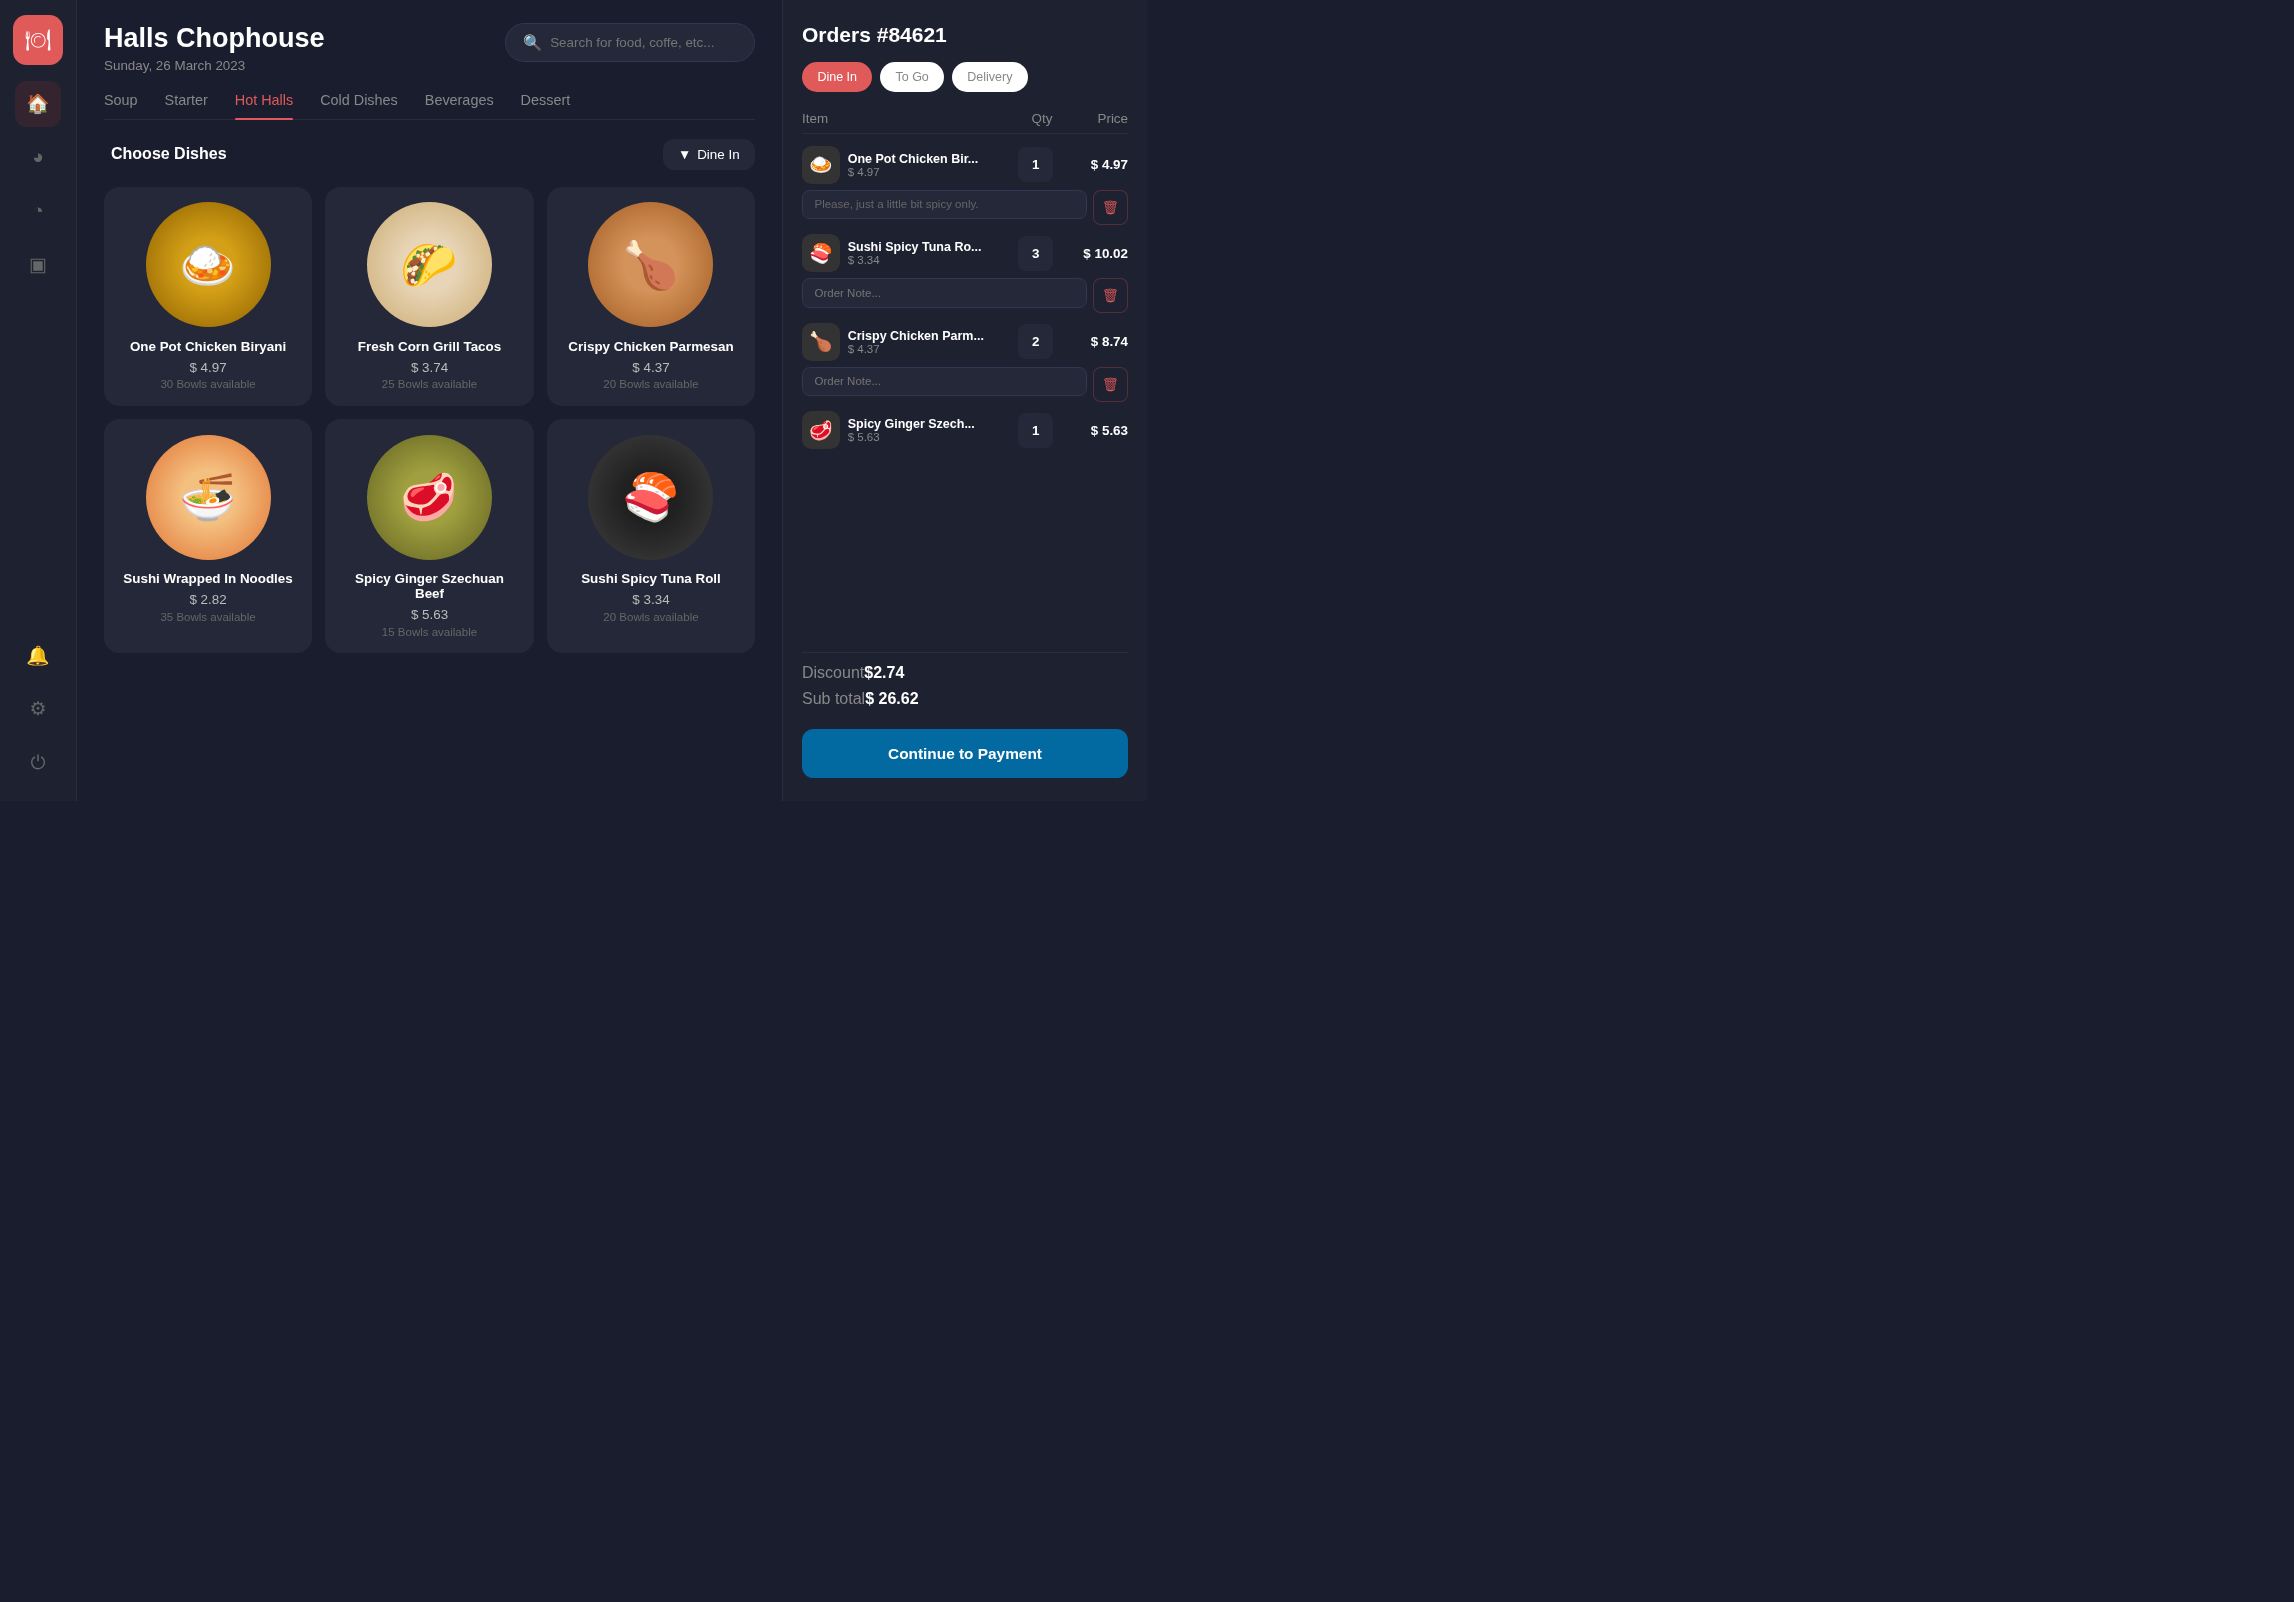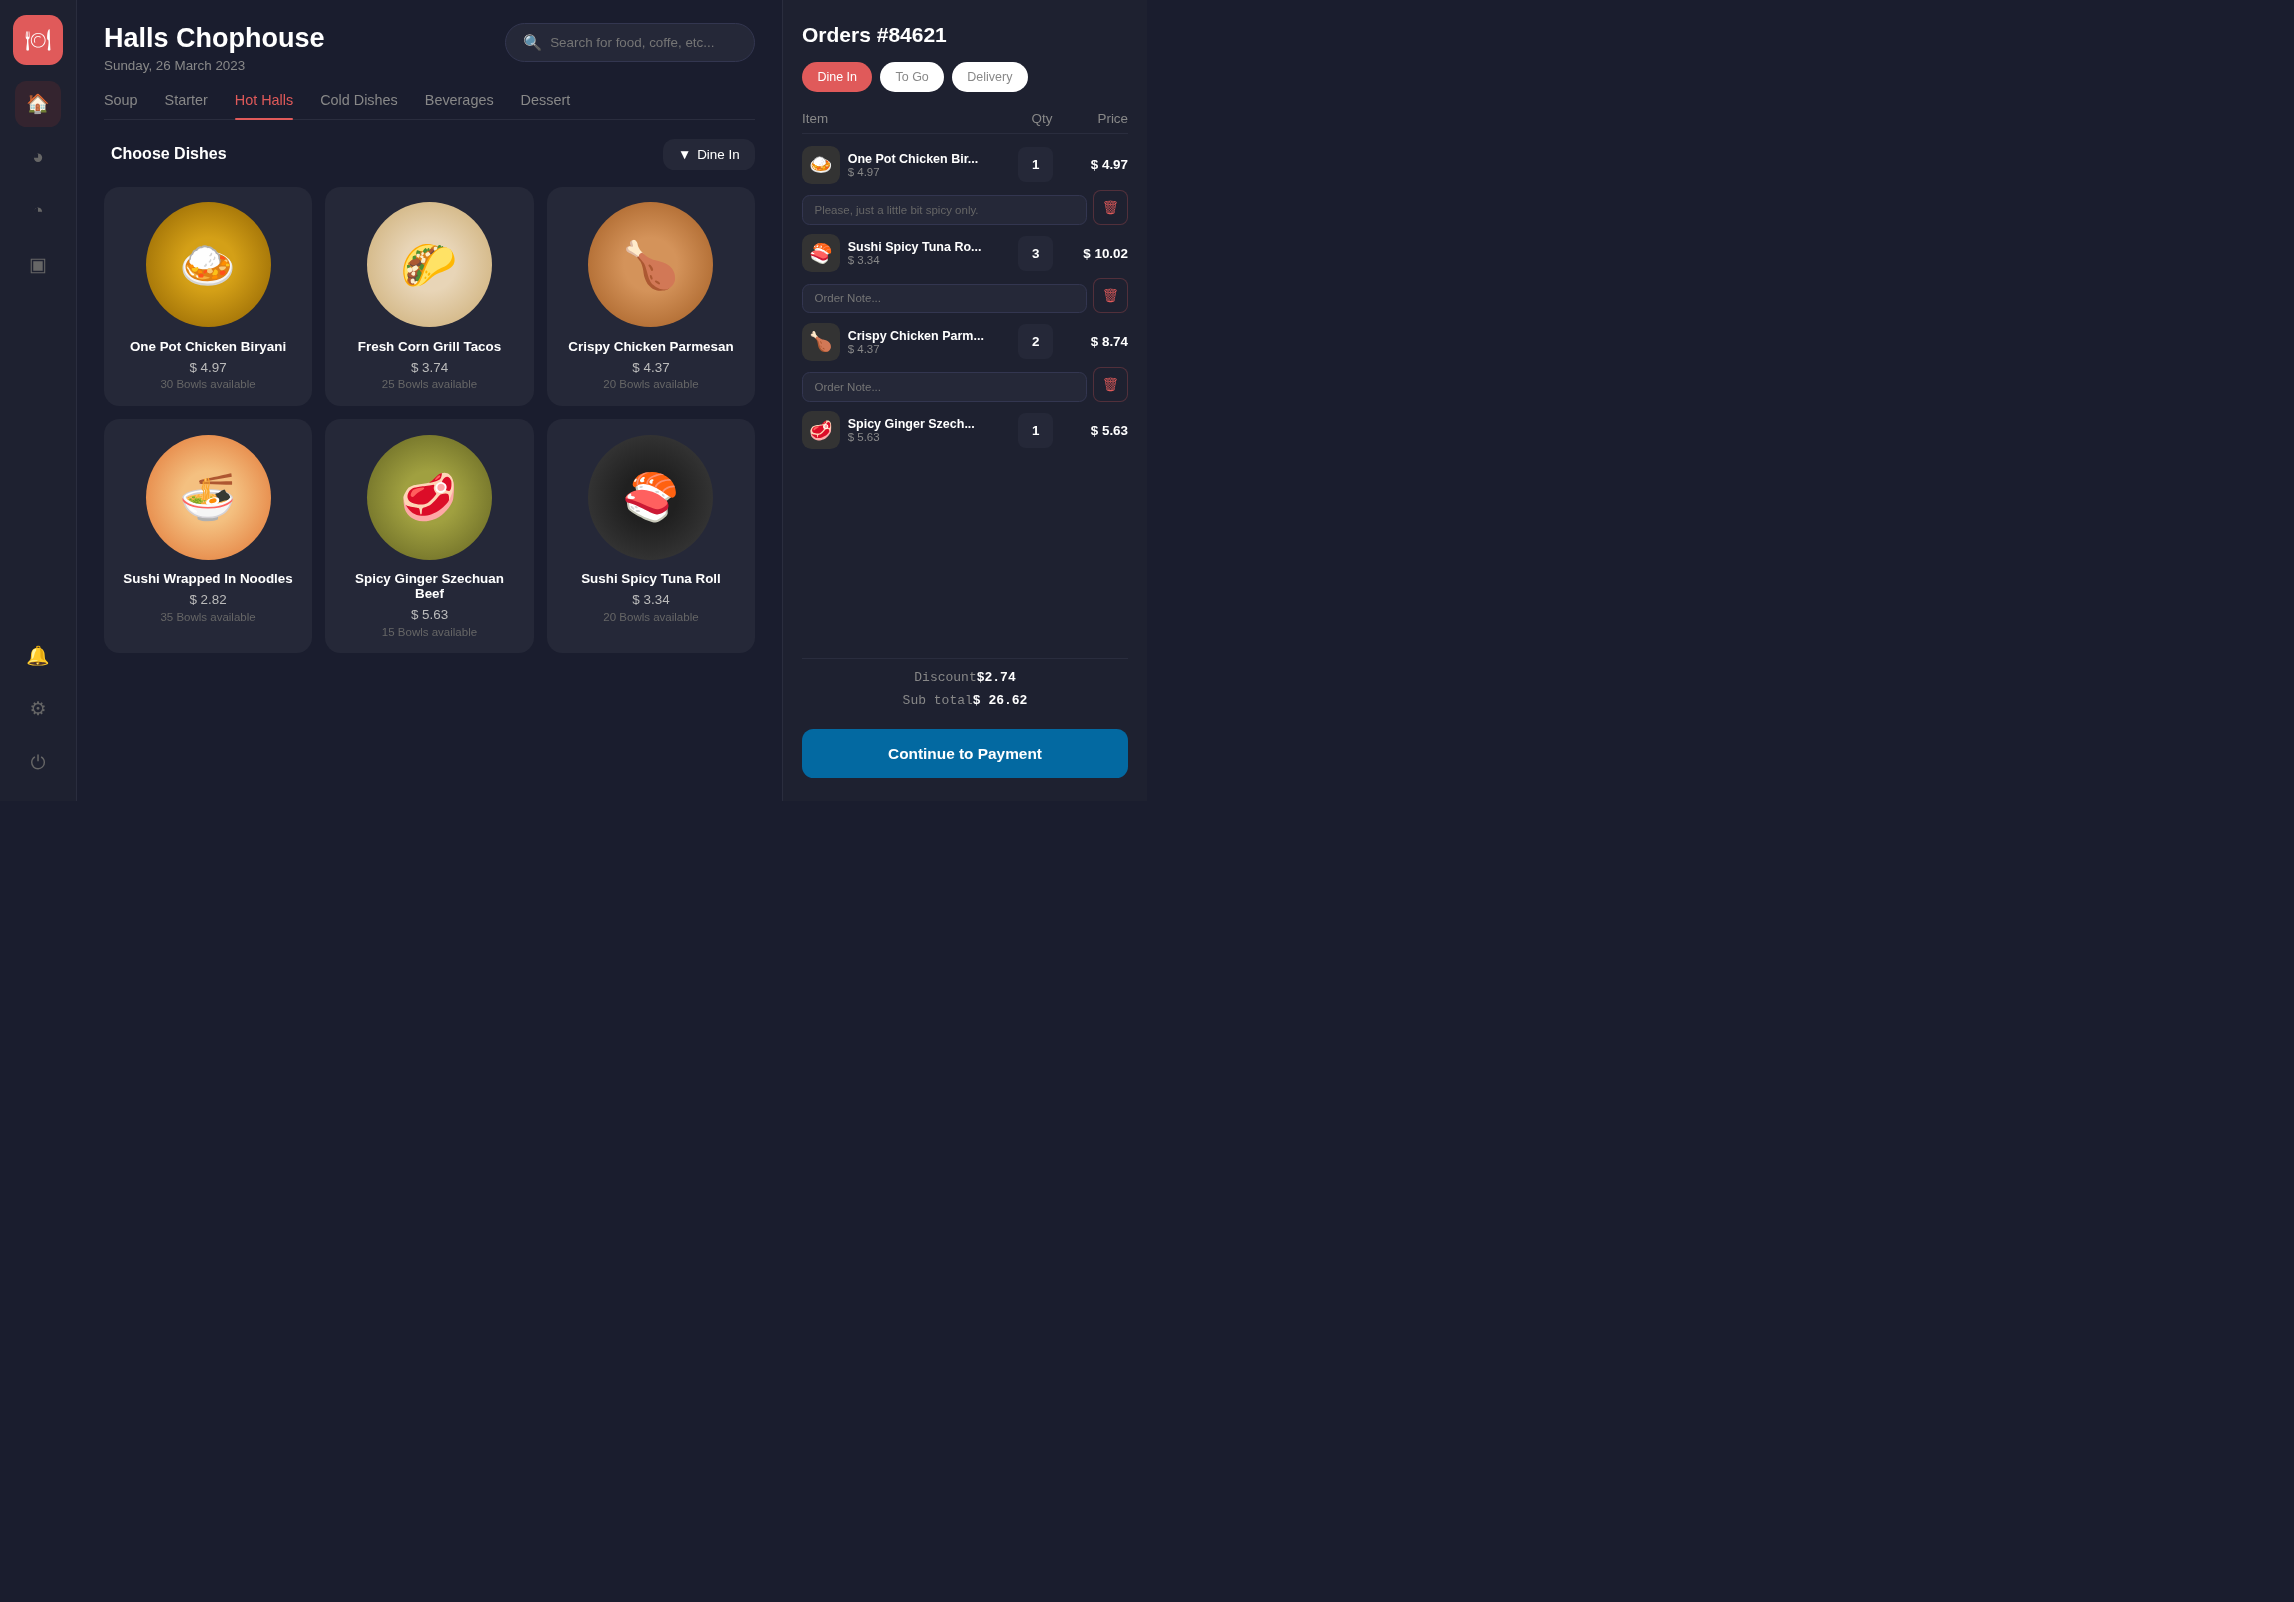--- a/index.html
+++ b/index.html
@@ -292,21 +292,21 @@
     }
     .item-price-total {
       width: 67px;
       text-align: right;
       font-size: 13.4px;
       font-weight: 600;
     }
     .order-note-row {
       display: flex;
       gap: 5.8px;
-      align-items: flex-end;
+      align-items: flex-start;
     }
     .order-note-input {
       flex: 1;
       background: #252838;
       border: 1px solid #333650;
       border-radius: 7.7px;
       padding: 7.7px 11.5px;
       font-size: 11.5px;
       color: #666;
       outline: none;
@@ -323,24 +323,23 @@
       cursor: pointer;
       color: #e05a5a;
       font-size: 13.4px;
     }
     .order-summary {
       padding-top: 11.5px;
       border-top: 1px solid #2a2d3e;
     }
     .summary-row {
       display: flex;
-      justify-content: center;
+      justify-content: flex-start;
       margin-bottom: 7.7px;
-      font-size: 13px;
-      font-family: Liberation Mono, monospace;
+      font-size: 16px;
     }
     .summary-label { color: #888; }
     .summary-value { font-weight: 600; }
     .continue-btn {
       width: 100%;
       padding: 15.4px;
       background: #0369a1;
       border: none;
       border-radius: 11.5px;
       color: #fff;

